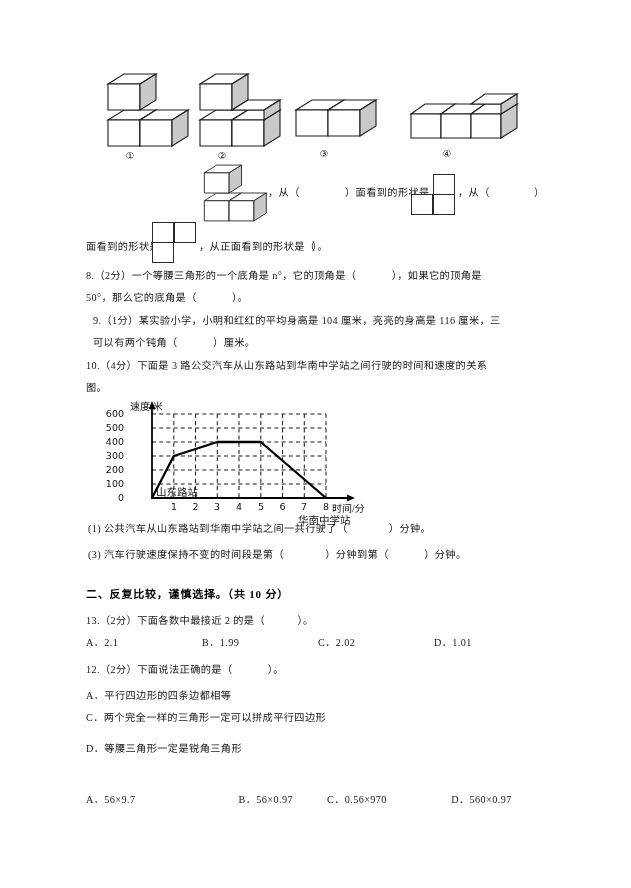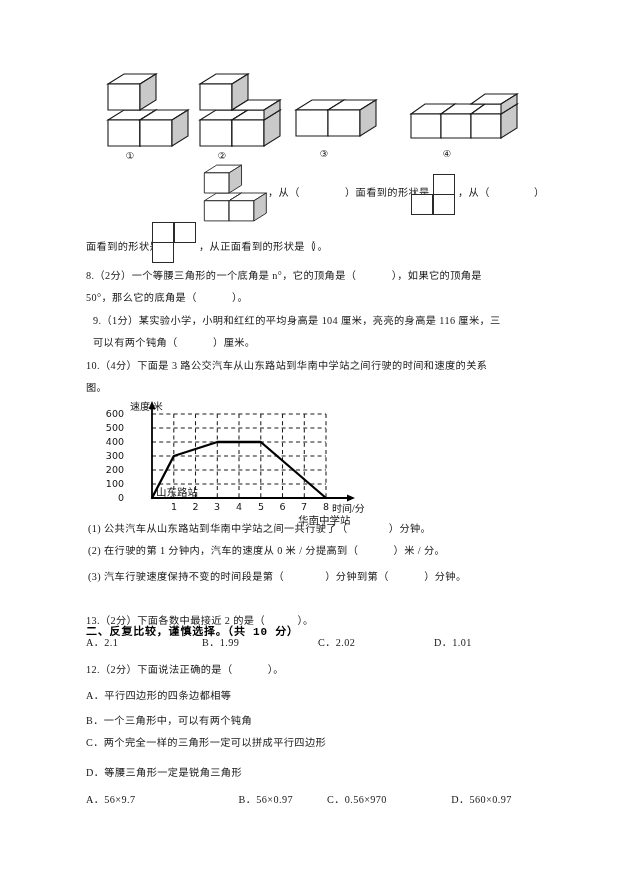--- a/index.html
+++ b/index.html
@@ -283,44 +283,42 @@
     <div class="xtick" style="left:210px; top:101px; width:16px;">8</div>
 
     <div class="axis-label" style="left:224px; top:100px;">时间/分</div>
 
     <div class="station" style="left:48px; top:84px;">山东路站</div>
     <div class="station" style="left:190px; top:84px;margin-top:28px;">华南中学站</div>
   </div>
 
   <div style="position:absolute; left:88px; top:521px; width:480px;">
     <div class="qline">(1) 公共汽车从山东路站到华南中学站之间一共行驶了（              ）分钟。</div>
-    <div class="qline" style="margin-top:6px;">(2) 在行驶的第 1 分钟内，汽车的速度从 0 米 / 分提高到（            ）米 / 分。</div>
     <div class="qline" style="margin-top:10px;">(3) 汽车行驶速度保持不变的时间段是第（              ）分钟到第（            ）分钟。</div>
   </div>
 
-  <div style="position:absolute; left:86px; top:622px;font-family:Liberation Mono, monospace;">
+  <div style="position:absolute; left:86px; top:584px;">
     <span class="sect-title">二、反复比较，谨慎选择。（共 10 分）</span>
   </div>
 
   <div style="position:absolute; left:86px; top:613px; width:480px;">
     <div class="qline">13.（2分）下面各数中最接近 2 的是（           ）。</div>
   </div>
   <div class="opt-row" style="position:absolute; left:86px; top:634px; width:480px;">
     <span style="width:116px;">A．2.1</span>
     <span style="width:116px;">B．1.99</span>
     <span style="width:116px;">C．2.02</span>
     <span style="width:116px;">D．1.01</span>
   </div>
 
   <div style="position:absolute; left:86px; top:662px; width:480px;">
     <div class="qline">12.（2分）下面说法正确的是（            ）。</div>
   </div>
   <div style="position:absolute; left:86px; top:688px; width:480px;">
     <div class="qline">A．平行四边形的四条边都相等</div>
-    <div class="qline" style="margin-top:9px;">B．一个三角形中，可以有两个钝角</div>
     <div class="qline" style="margin-top:6px;">C．两个完全一样的三角形一定可以拼成平行四边形</div>
     <div class="qline" style="margin-top:15px;">D．等腰三角形一定是锐角三角形</div>
   </div>
 
   <div class="opt-row" style="position:absolute; left:86px; top:791px; width:480px;">
     <span style="width:124px;">A．56×9.7</span>
     <span style="width:128px;text-align:center;">B．56×0.97</span>
     <span style="width:130px;">C．0.56×970</span>
     <span style="width:120px;">D．560×0.97</span>
   </div>

